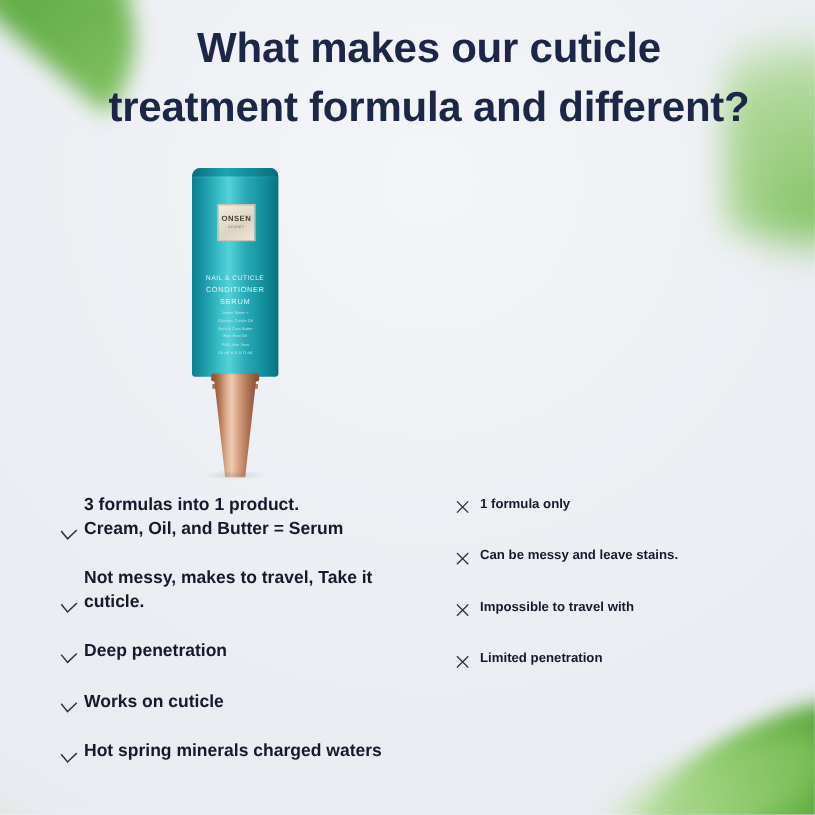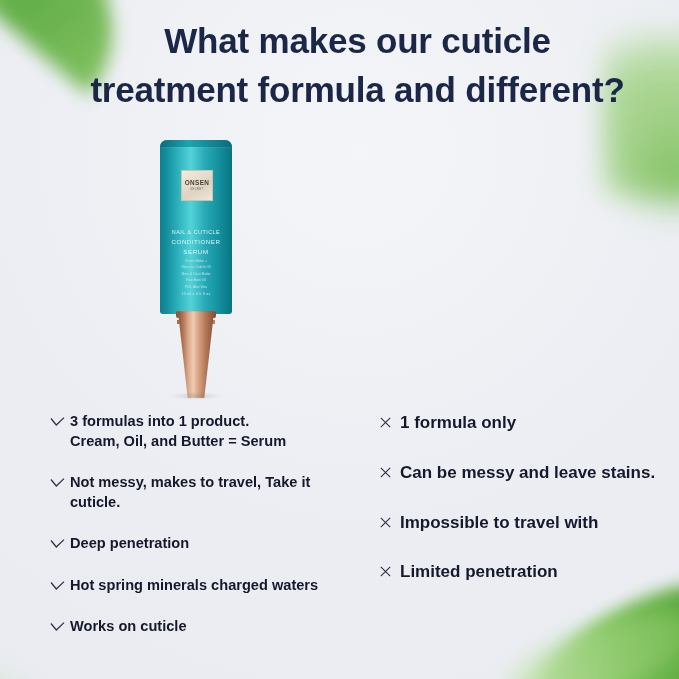--- a/index.html
+++ b/index.html
@@ -193,33 +193,33 @@
   .brand-label{
     position:absolute;left:0;right:0;top:258px;text-align:center;
     color:#141b2c;font-size:11.5px;font-weight:700;letter-spacing:1.1px;
   }
 
   
   .cols{position:absolute;left:0;right:0;top:412px;z-index:5;}
   .col{position:absolute;}
   .col-left{left:50px;width:300px;}
   .col-right{left:380px;width:290px;}
-  .row{display:flex;align-items:flex-start;margin-bottom:22px;}
+  .row{display:flex;align-items:flex-end;margin-bottom:22px;}
   .col-right .row{margin-bottom:27px;}
   .mark{
     flex:0 0 auto;width:20px;
     color:#2b3346;
     font-size:15px;line-height:1.34;
     display:block;
   }
   .mark svg{display:block;margin-top:5px;}
   .rtext{
     color:#15192b;font-size:14.6px;font-weight:700;line-height:1.34;
   }
-  .col-right .rtext{font-size:17px;}
+  .col-right .rtext{font-size:11px;}
 </style>
 </head>
 <body>
 
 <div class="page">
 
   <div class="leaf leaf-tl"></div>
   <div class="leaf leaf-tl2"></div>
   <div class="leaf leaf-tr"></div>
   <div class="leaf leaf-tr2"></div>
@@ -304,30 +304,30 @@
         </span>
         <span class="rtext">Deep penetration</span>
       </div>
 
       <div class="row">
         <span class="mark">
           <svg width="15" height="10" viewBox="0 0 15 10">
               <path d="M1 1.5 L6.3 8 L14 0.6" fill="none" stroke="#2b3346" stroke-width="1.25"></path>
             </svg>
         </span>
+        <span class="rtext">Works on cuticle</span>
+      </div>
+
+      <div class="row">
+        <span class="mark">
+          <svg width="15" height="10" viewBox="0 0 15 10">
+              <path d="M1 1.5 L6.3 8 L14 0.6" fill="none" stroke="#2b3346" stroke-width="1.25"></path>
+            </svg>
+        </span>
         <span class="rtext">Hot spring minerals charged waters</span>
-      </div>
-
-      <div class="row">
-        <span class="mark">
-          <svg width="15" height="10" viewBox="0 0 15 10">
-              <path d="M1 1.5 L6.3 8 L14 0.6" fill="none" stroke="#2b3346" stroke-width="1.25"></path>
-            </svg>
-        </span>
-        <span class="rtext">Works on cuticle</span>
       </div>
 
     </div>
 
     <div class="col col-right">
 
       <div class="row">
         <span class="mark">
           <svg width="11" height="11" viewBox="0 0 11 11">
               <path d="M0.8 0.8 L10.2 10.2 M10.2 0.8 L0.8 10.2" fill="none" stroke="#2b3346" stroke-width="1.1"></path>

